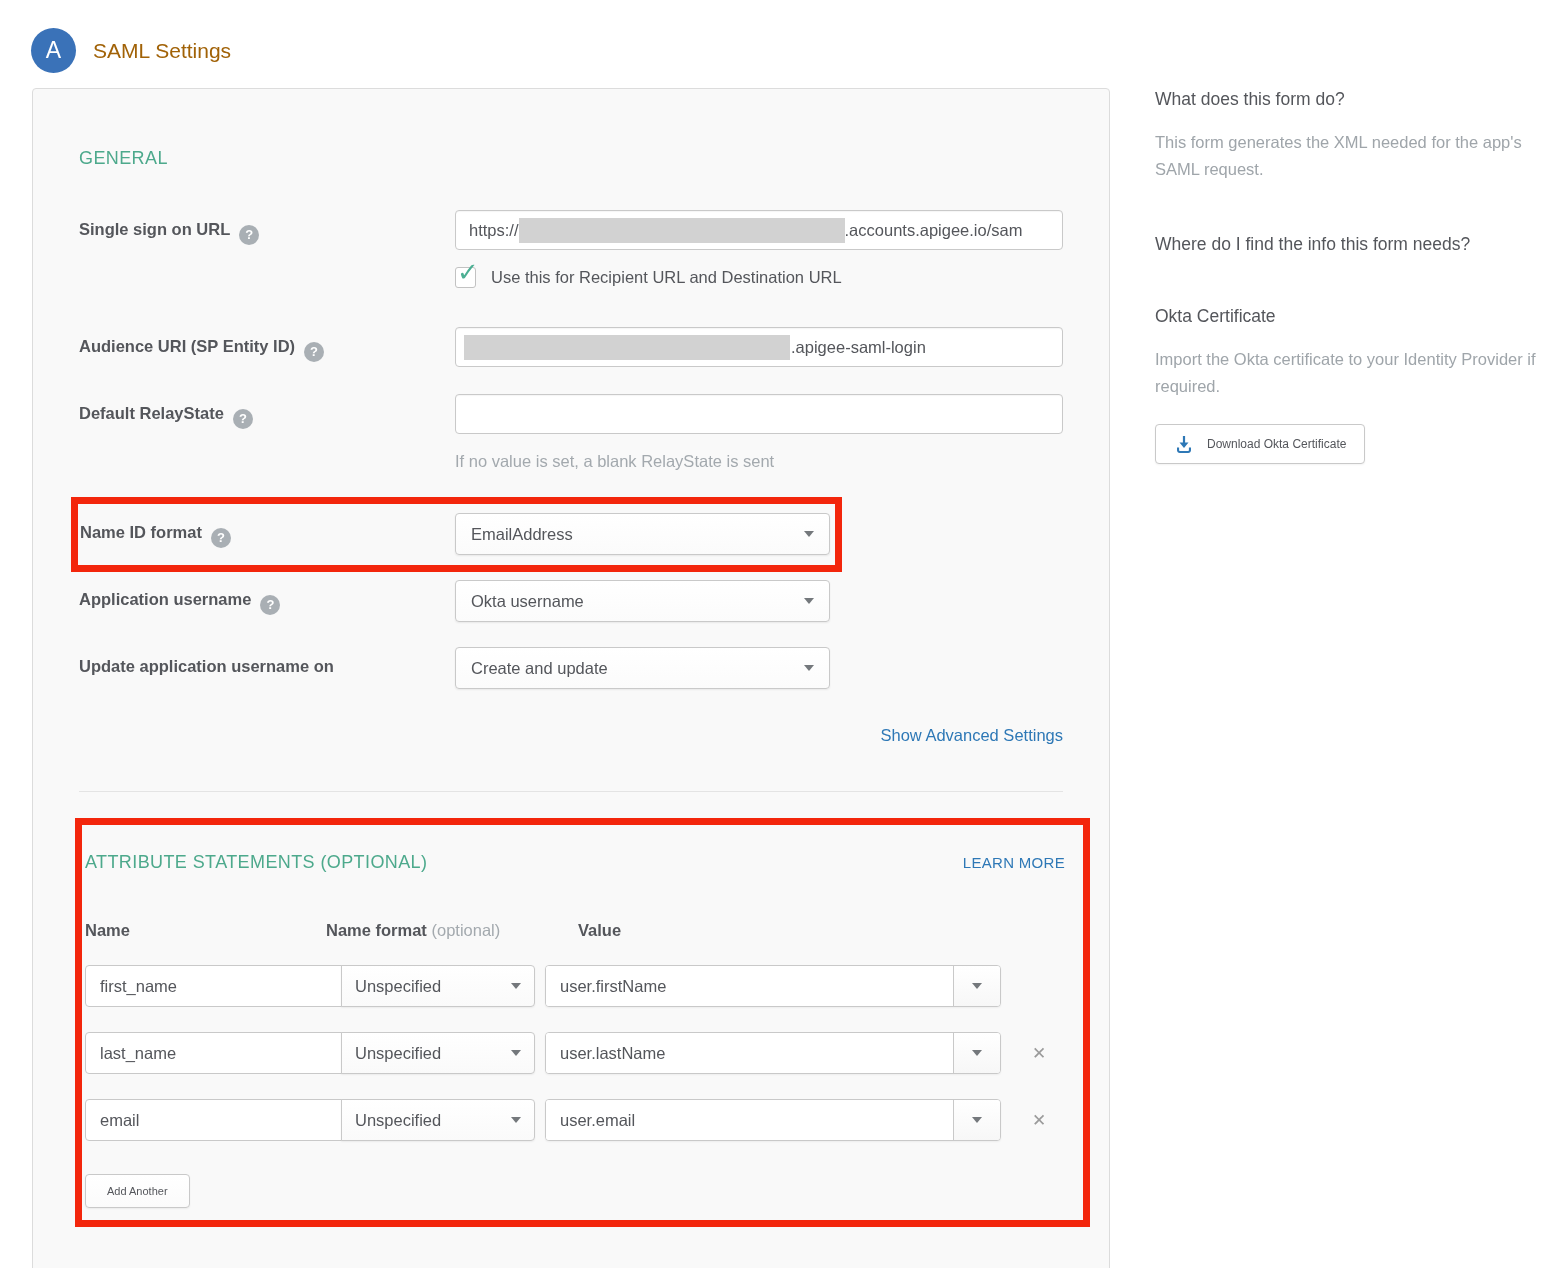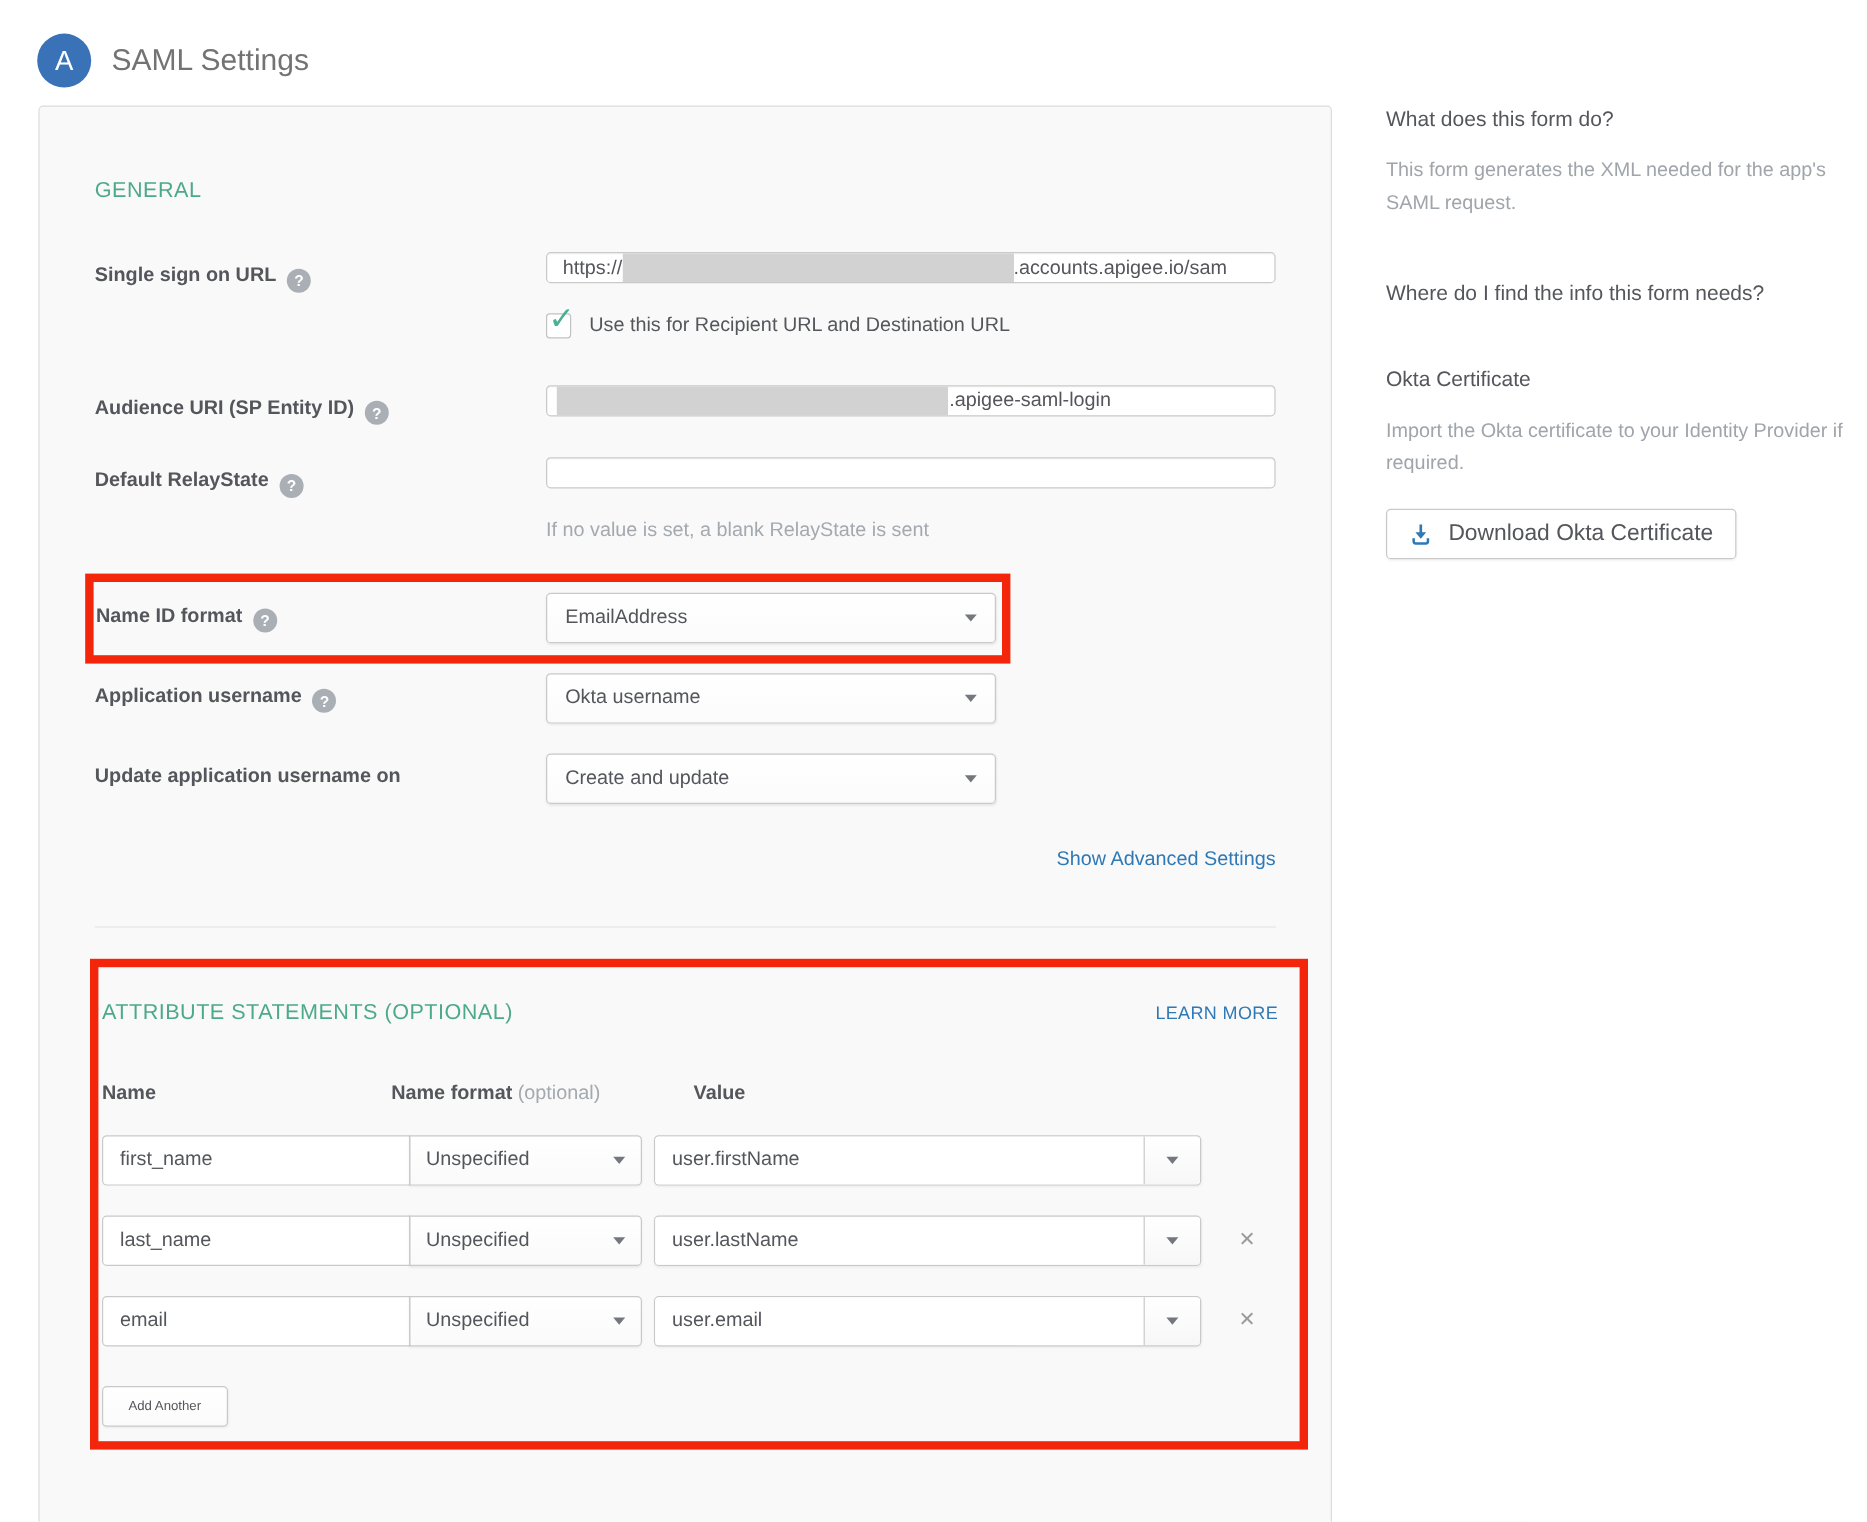--- a/index.html
+++ b/index.html
@@ -11,21 +11,21 @@
     font-size: 16.5px; color: #54565b;
   }
 
   
   .page-header { display: flex; align-items: center; gap: 17px; padding: 28px 0 15px 31px; }
   .badge {
     width: 45px; height: 45px; border-radius: 50%;
     background: #3a72b8; color: #fff; font-size: 23px;
     display: flex; align-items: center; justify-content: center;
   }
-  .page-title { font-size: 25px; color: #737373; }
+  .page-title { font-size: 21px; color: #a16207; }
 
   
   .layout { display: flex; align-items: flex-start; padding-left: 32px; }
   .panel {
     width: 1078px; height: 1200px; flex: 0 0 auto;
     background: #f9f9f9; border: 1px solid #dcdcdc; border-radius: 4px;
     padding: 59px 46px 60px 46px;
   }
 
   .section-title { color: #4da98c; font-size: 18px; letter-spacing: .4px; }
@@ -38,21 +38,21 @@
   }
   .help-icon {
     display: inline-flex; align-items: center; justify-content: center;
     width: 20px; height: 20px; border-radius: 50%;
     background: #a9afb4; color: #fff; font-size: 13px; font-weight: bold;
     margin-left: 9px; vertical-align: -4px; cursor: default;
   }
   .help-icon::before { content: "?"; }
 
   .text-input {
-    width: 608px; height: 26px;
+    width: 608px; height: 40px;
     background: #fff; border: 1px solid #c9c9c9; border-radius: 4px;
     display: flex; align-items: center; padding: 0 13px;
     overflow: hidden; white-space: nowrap;
     box-shadow: inset 0 1px 1px rgba(0,0,0,.04);
   }
   .text-input.tight { padding-left: 8px; }
   .redact { height: 25px; background: #d2d2d2; flex: 0 0 auto; }
   .redact.r1 { width: 326px; }
   .redact.r2 { width: 326px; margin-right: 1px; }
 
@@ -149,21 +149,21 @@
   }
 
   
   .sidebar { width: 382px; margin-left: 45px; padding-top: 1px; }
   .sidebar h3 { font-size: 17.5px; font-weight: normal; color: #54565b; margin: 0 0 19px 0; }
   .sidebar p { margin: 0; color: #9fa5aa; line-height: 1.64; }
   .sidebar .side-section { margin-bottom: 51px; }
   .download-btn {
     margin-top: 24px; display: inline-flex; align-items: center; gap: 13px;
     background: #fff; border: 1px solid #c9c9c9; border-radius: 4px;
-    padding: 9px 18px; font-size: 19px; color: #54565b; cursor: pointer;
+    padding: 9px 18px; font-size: 12px; color: #54565b; cursor: pointer;
     box-shadow: 0 1px 2px rgba(0,0,0,.05);
     font-family: "Liberation Sans", "DejaVu Sans", sans-serif;
   }
 </style>
 </head>
 <body>
 
 <div class="page-header">
   <div class="badge">A</div>
   <div class="page-title">SAML Settings</div>

